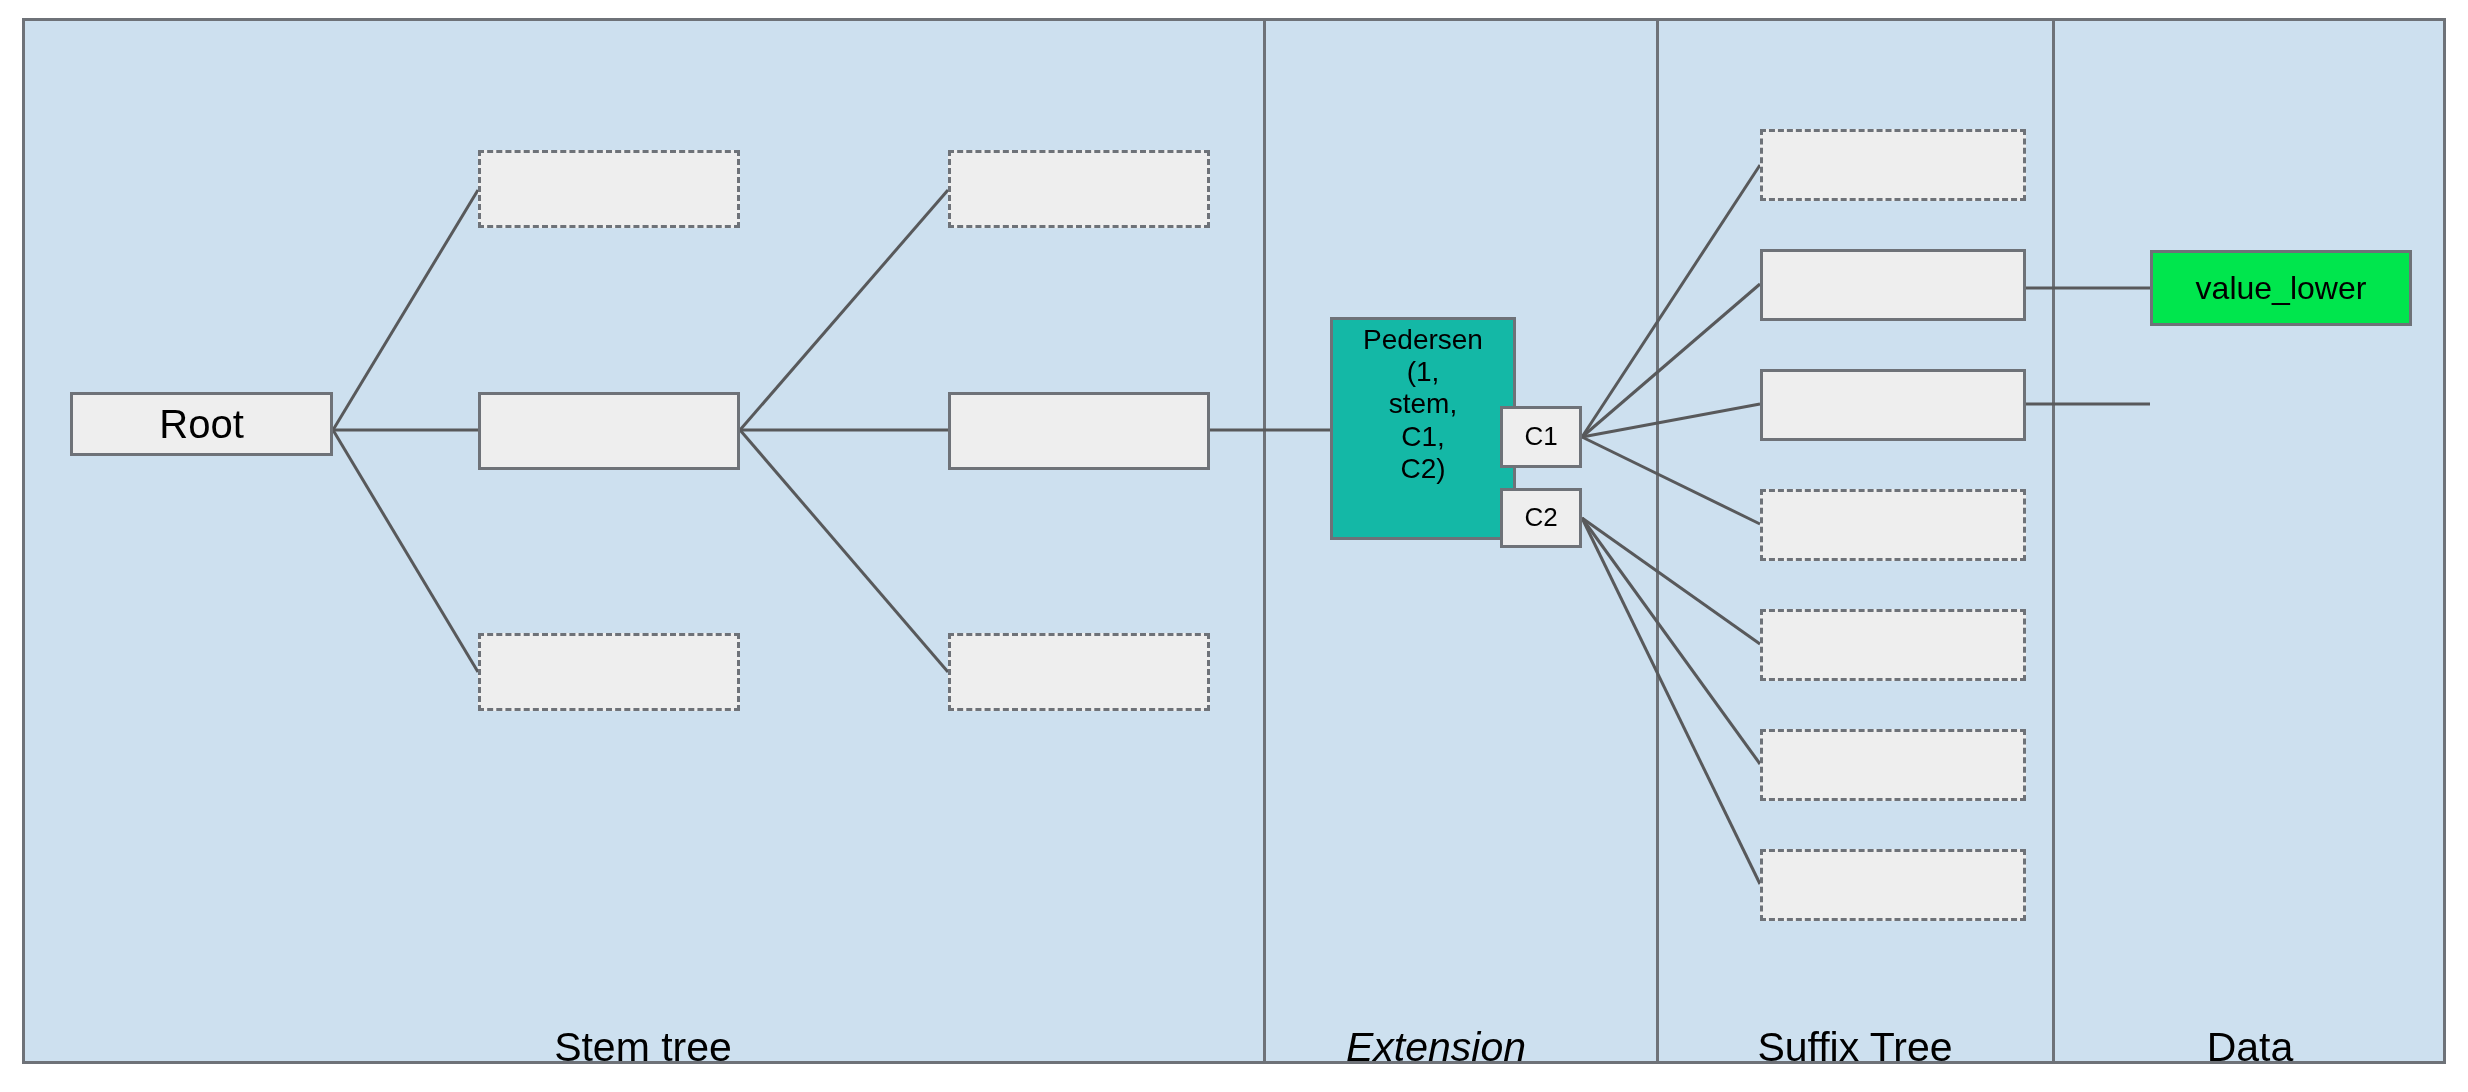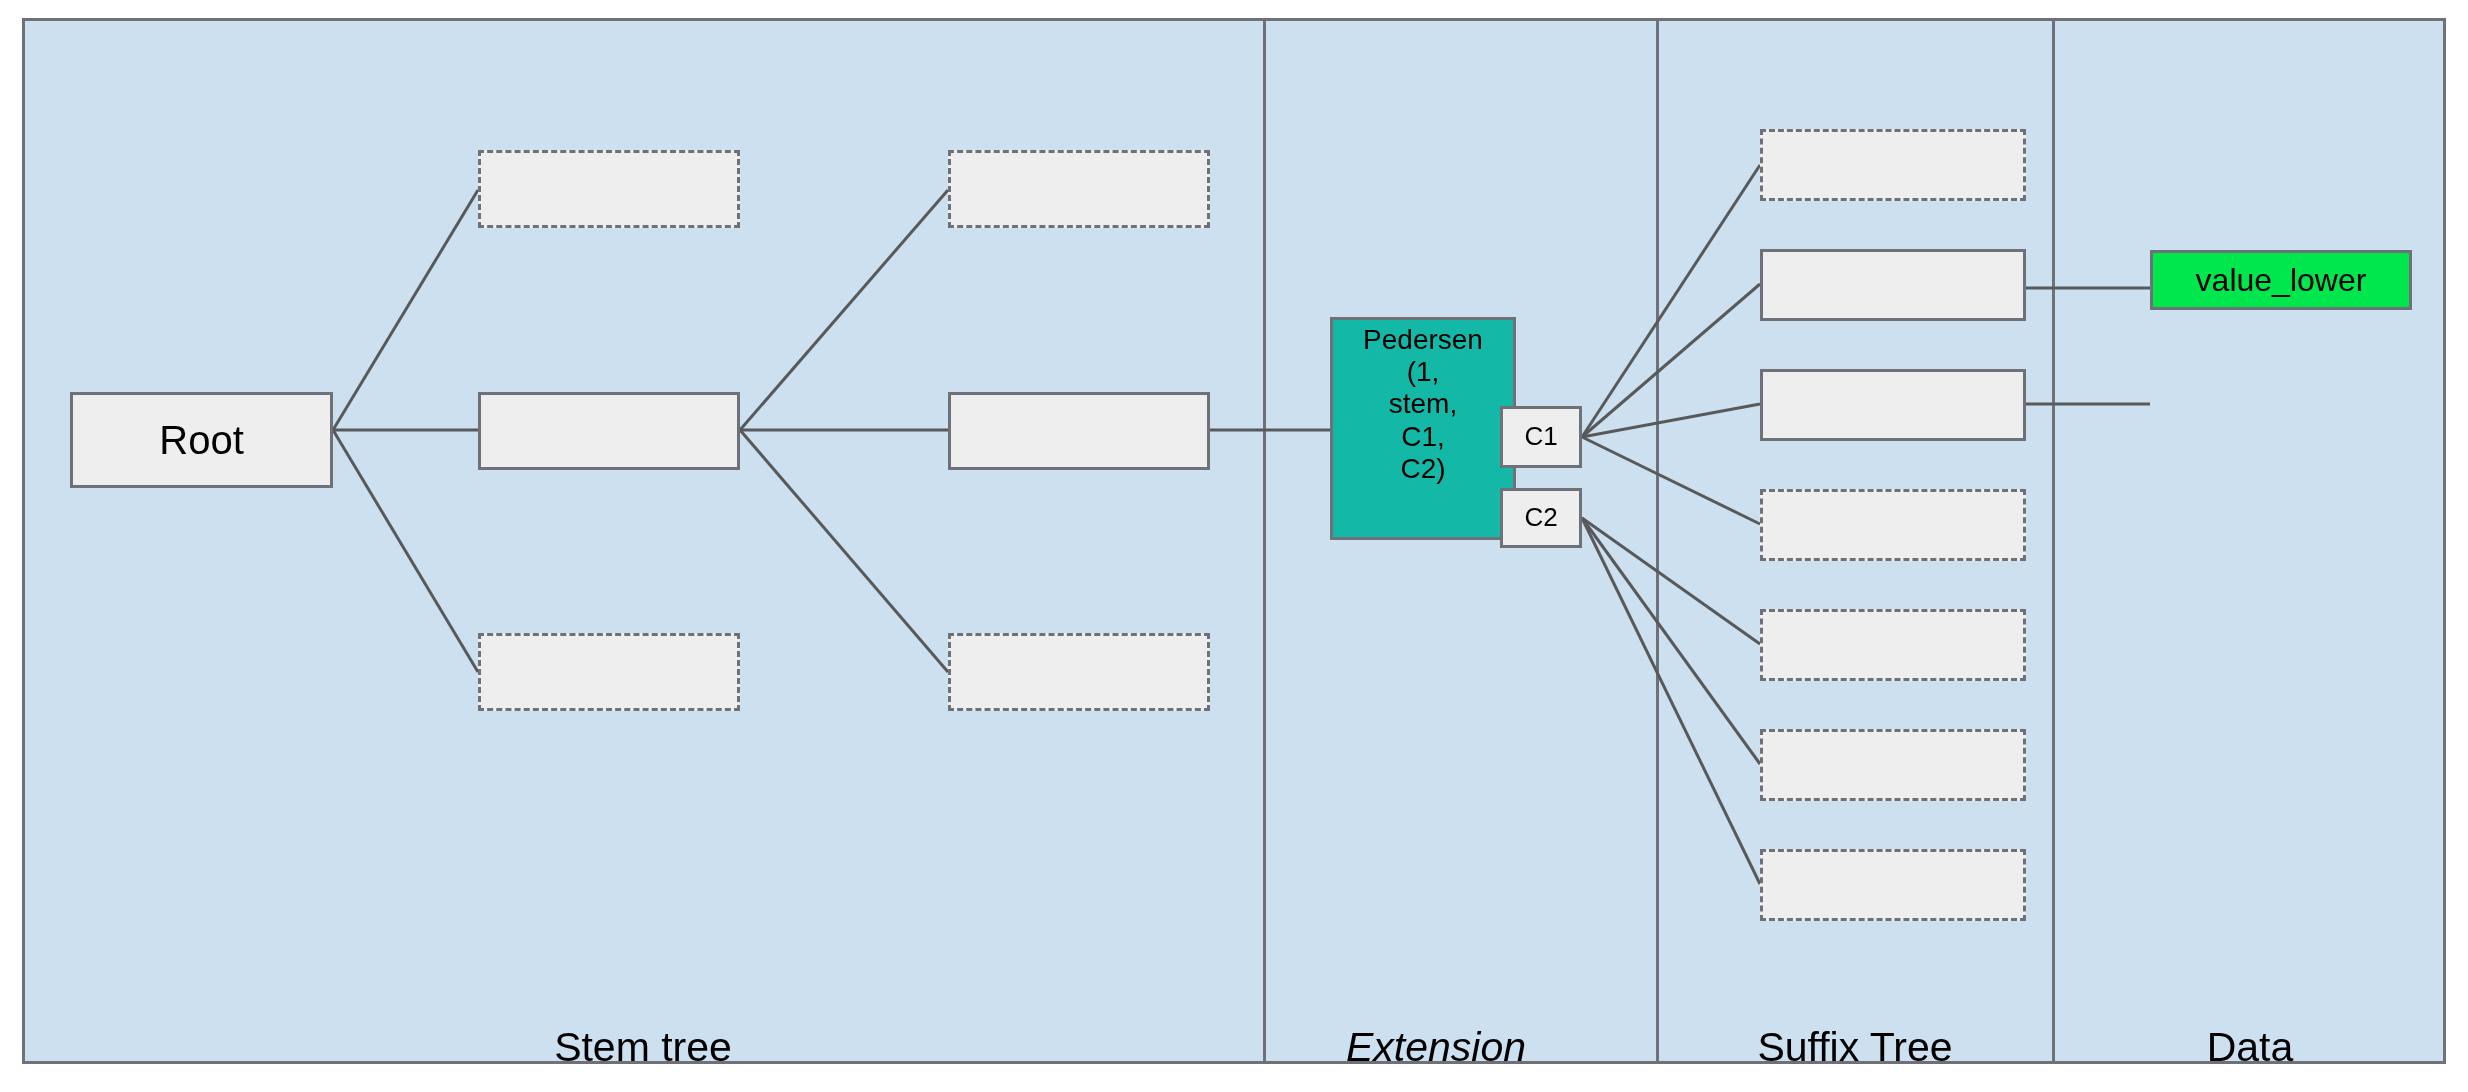--- a/index.html
+++ b/index.html
@@ -125,21 +125,21 @@
 
       <line x1="1582" y1="518" x2="1760" y2="644"></line>
       <line x1="1582" y1="518" x2="1760" y2="764"></line>
       <line x1="1582" y1="518" x2="1760" y2="884"></line>
 
       <line x1="2026" y1="288" x2="2150" y2="288"></line>
       <line x1="2026" y1="404" x2="2150" y2="404"></line>
     </g>
   </svg>
 
-  <div class="node root" style="left:70px; top:392px; width:263px; height:96px;">
+  <div class="node root" style="left:70px; top:392px; width:263px; height:64px;">
     <span>Root</span>
   </div>
 
   <div class="node dashed small" style="left:478px; top:150px; width:262px; height:78px;">
     <span></span>
   </div>
   <div class="node small" style="left:478px; top:392px; width:262px; height:78px;">
     <span></span>
   </div>
   <div class="node dashed small" style="left:478px; top:633px; width:262px; height:78px;">
@@ -186,21 +186,21 @@
   <div class="node dashed small" style="left:1760px; top:609px; width:266px; height:72px;">
     <span></span>
   </div>
   <div class="node dashed small" style="left:1760px; top:729px; width:266px; height:72px;">
     <span></span>
   </div>
   <div class="node dashed small" style="left:1760px; top:849px; width:266px; height:72px;">
     <span></span>
   </div>
 
-  <div class="node green value" style="left:2150px; top:250px; width:262px; height:60px;">
+  <div class="node green value" style="left:2150px; top:250px; width:262px; height:76px;">
     <span>value_lower</span>
   </div>
 
   <div class="panel-label" style="left:643px; top:1000px;">Stem tree</div>
   <div class="panel-label" style="left:1436px; top:1000px;font-style:italic;">Extension</div>
   <div class="panel-label" style="left:1855px; top:1000px;">Suffix Tree</div>
   <div class="panel-label" style="left:2250px; top:1000px;">Data</div>
 
 </div>
 

